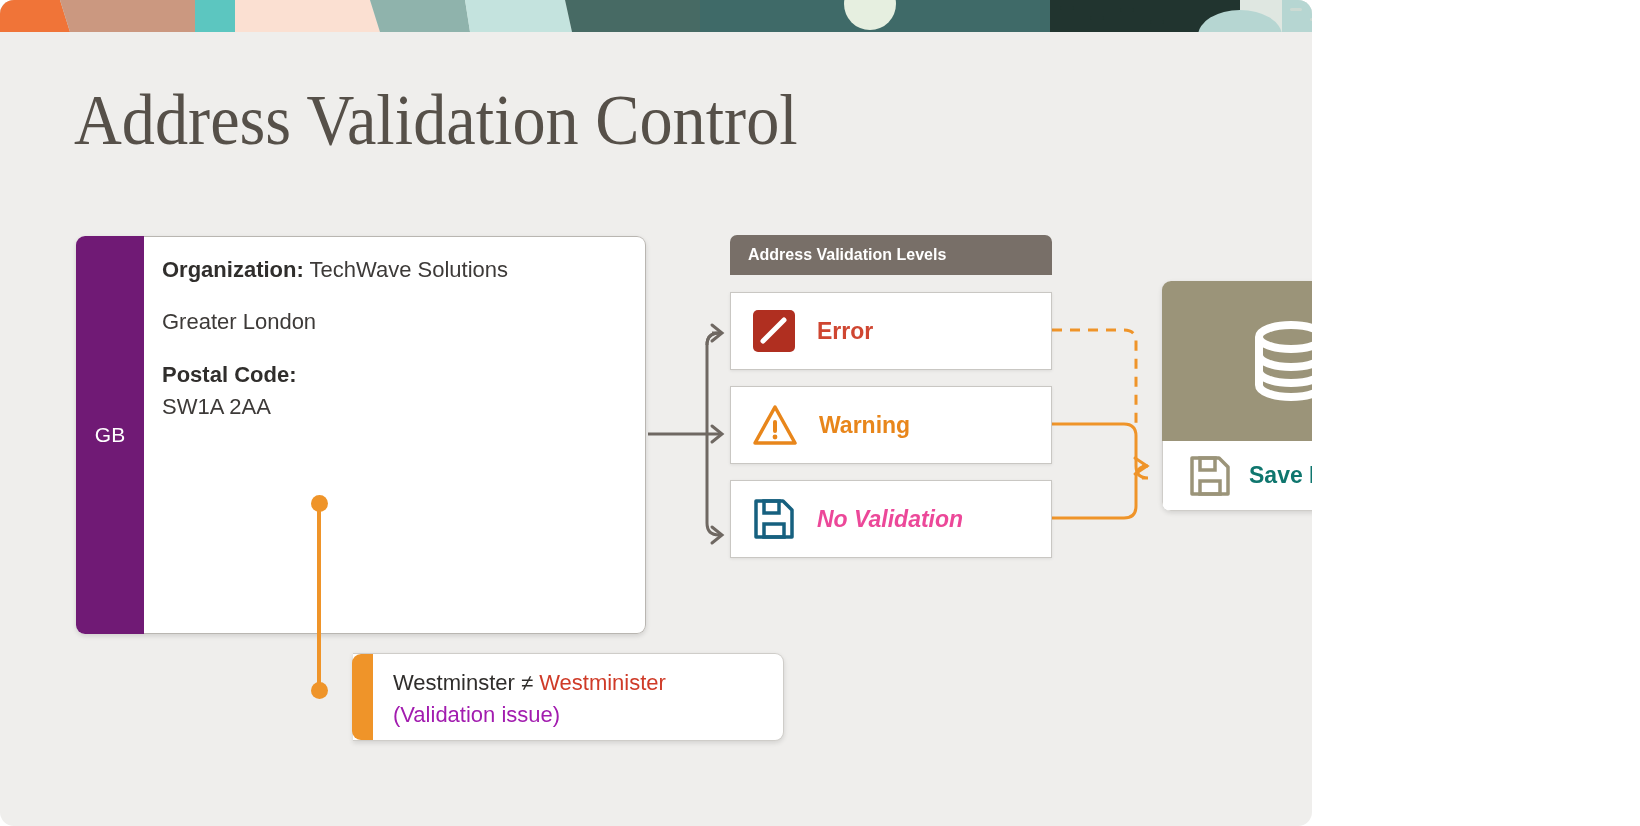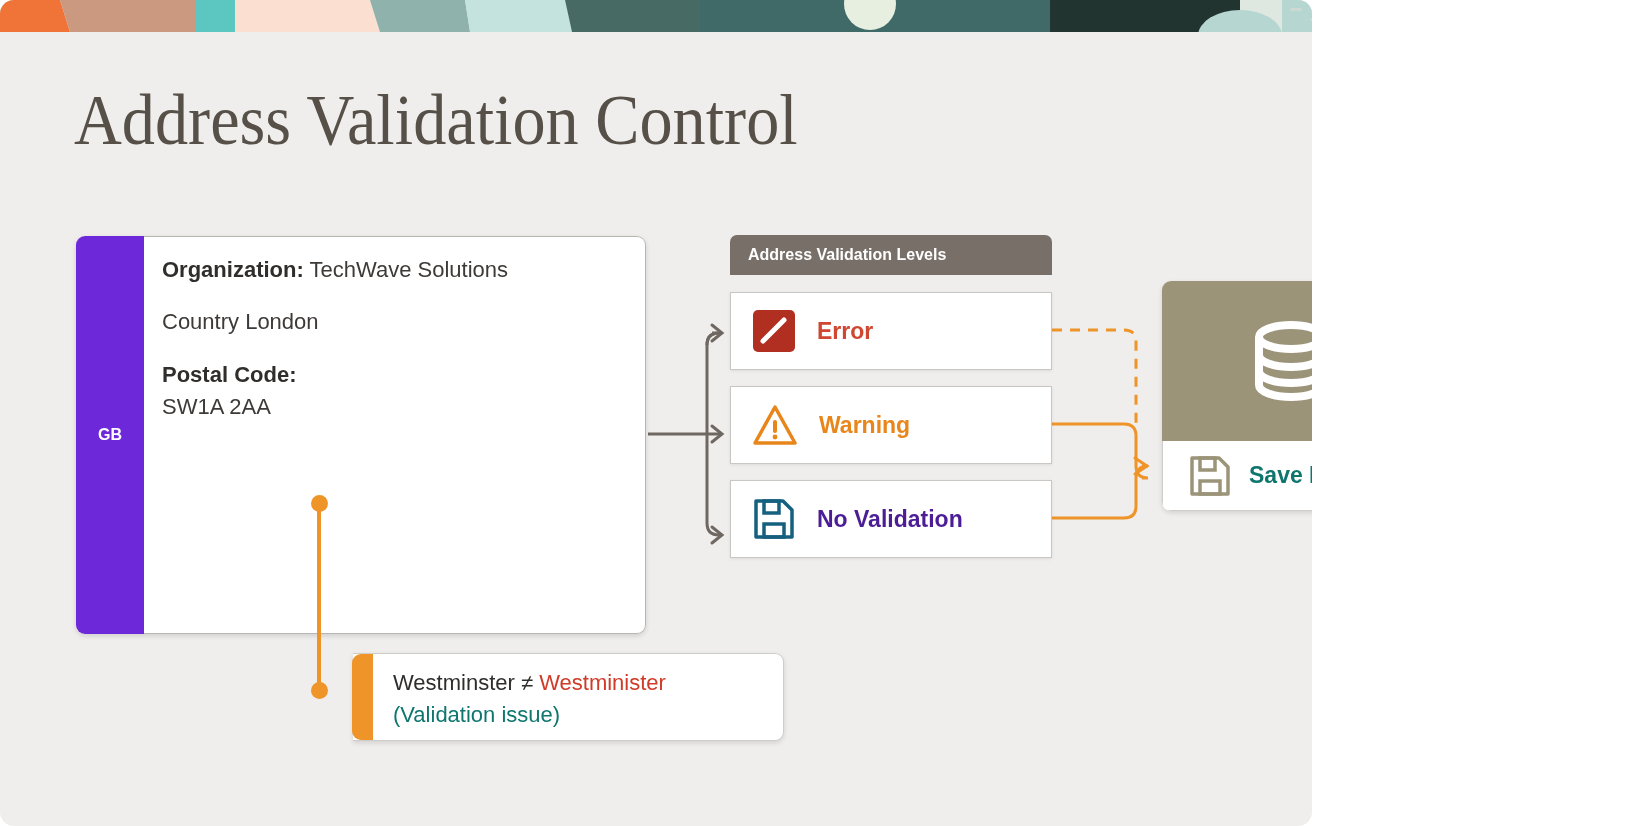--- a/index.html
+++ b/index.html
@@ -43,28 +43,28 @@
     position: absolute;
     left: 76px; top: 236px;
     width: 570px; height: 398px;
     display: flex;
     border-radius: 9px;
     box-shadow: 0 2px 5px rgba(0,0,0,0.13);
     background: #ffffff;
   }
   #card-flag {
     width: 68px;
-    background: #6d28d9;
+    background: #701a75;
     border-radius: 9px 0 0 9px;
     display: flex;
     align-items: center;
     justify-content: center;
     color: #ffffff;
-    font-size: 16px;
-    font-weight: bold;
+    font-size: 21px;
+    font-weight: normal;
     flex: 0 0 68px;
   }
   #card-body {
     flex: 1 1 auto;
     background: #ffffff;
     border: 1px solid #b9b6b1;
     border-left: none;
     border-radius: 0 9px 9px 0;
     padding: 18px 22px 20px 18px;
     box-sizing: border-box;
@@ -116,21 +116,21 @@
     flex: 0 0 21px;
     margin-left: -1px;
   }
   #callout-text {
     padding: 13px 0 0 20px;
     font-size: 22px;
     line-height: 32px;
   }
   #callout-text .strong { font-weight: normal; color: #302e2c; }
   #callout-text .red { color: #cf3b28; }
-  #callout-text .sub { color: #0f766e; display: block; }
+  #callout-text .sub { color: #a21caf; display: block; }
 
   
   #levels-header {
     position: absolute;
     left: 730px; top: 235px;
     width: 322px; height: 40px;
     background: #786f68;
     border-radius: 7px 7px 0 0;
     color: #ffffff;
     font-size: 16px;
@@ -155,21 +155,21 @@
   #level-error   { top: 292px; }
   #level-warning { top: 386px; }
   #level-none    { top: 480px; }
   .level-label {
     font-size: 23px;
     font-weight: bold;
     margin-left: 22px;
   }
   .c-error   { color: #cf4631; }
   .c-warning { color: #e8861b; }
-  .c-none    { color: #4c1d95; }
+  .c-none    { color: #ec4899; font-style: italic; }
 
   
   #save-card {
     position: absolute;
     left: 1162px; top: 281px;
     width: 258px; height: 230px;
     border-radius: 9px;
     overflow: hidden;
     box-shadow: 0 2px 5px rgba(0,0,0,0.12);
     background: #ffffff;
@@ -263,21 +263,21 @@
     <div id="card-body">
 
       <div class="row-full">
         <span class="field-label">Organization:</span>
         <span class="field-value">TechWave Solutions</span>
       </div>
 
 
       <div class="two-col">
         <div class="col-b block">
-          <span class="field-value">Country London</span>
+          <span class="field-value">Greater London</span>
         </div>
       </div>
 
       <div class="block">
         <span class="field-label">Postal Code:</span>
         <span class="field-value">SW1A 2AA</span>
       </div>
 
     </div>
   </div>

